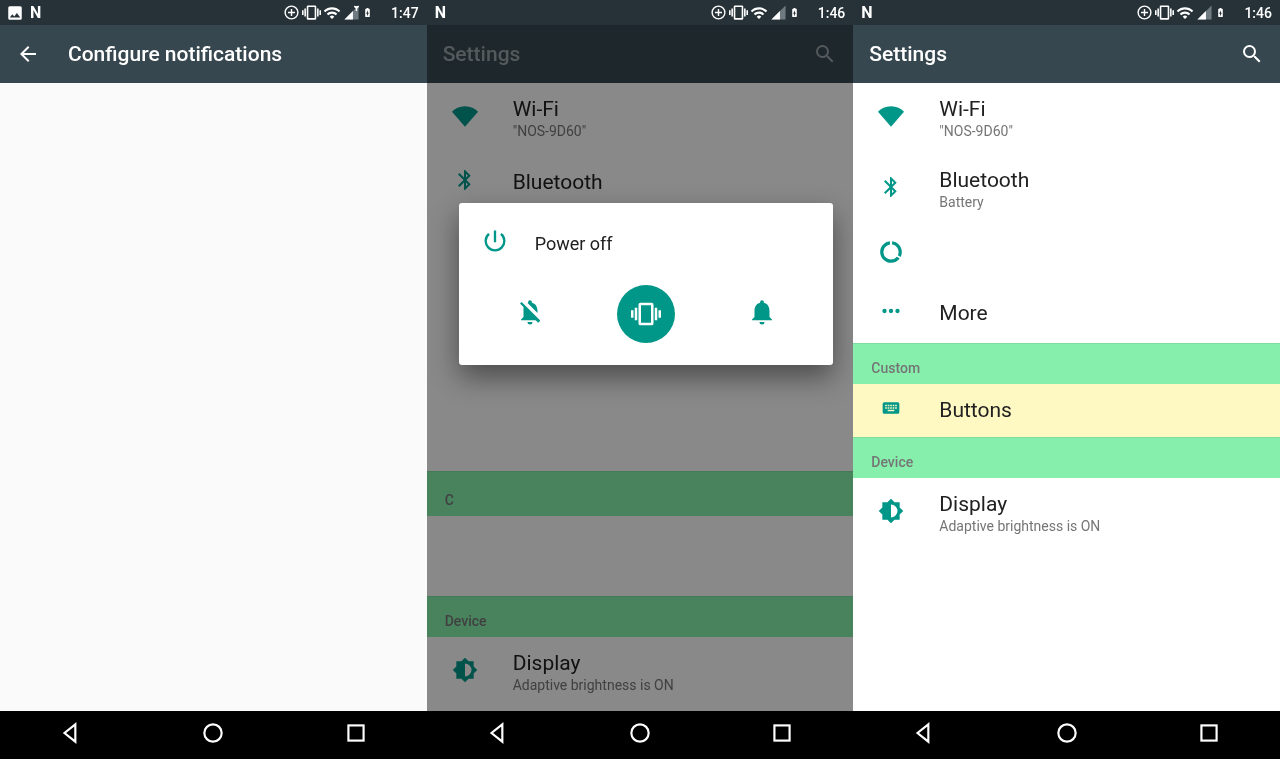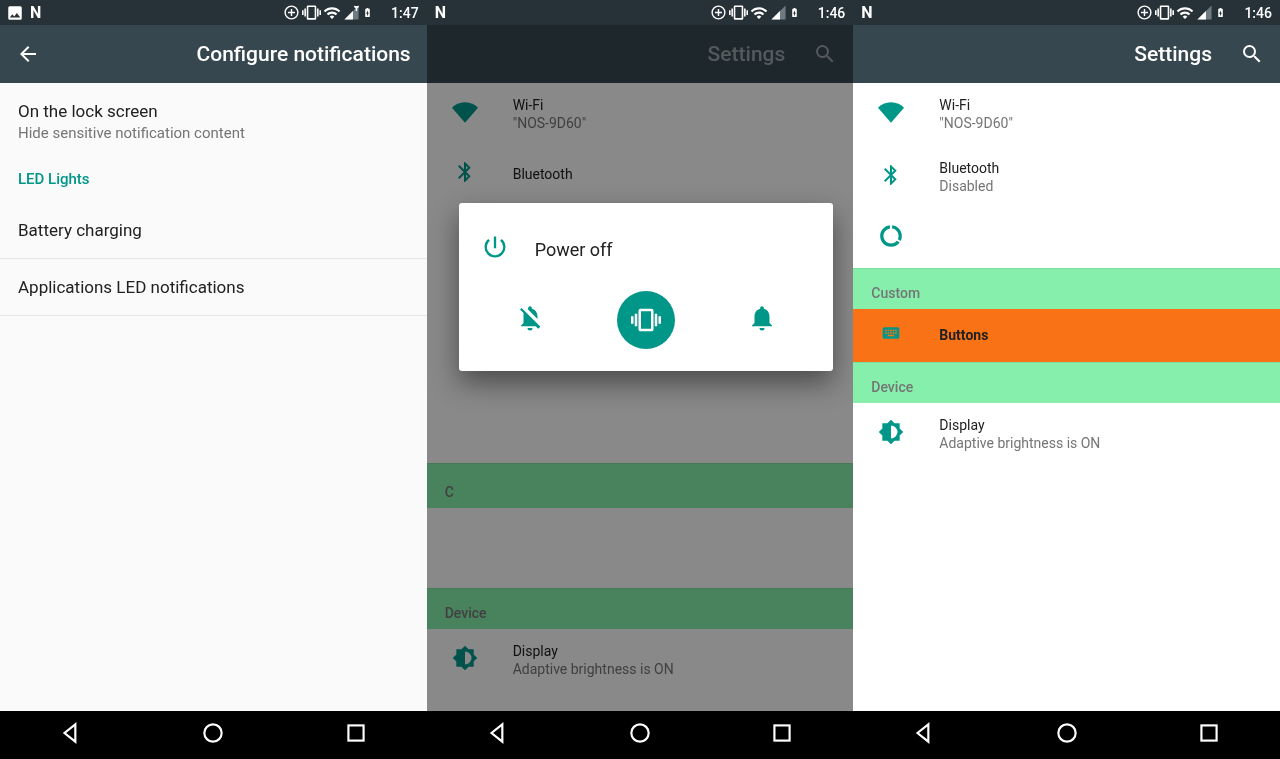--- a/index.html
+++ b/index.html
@@ -60,21 +60,20 @@
     display: flex;
     align-items: center;
     color: #fff;
     padding: 0 16px;
     gap: 28px;
   }
   .toolbar .title {
     font-size: 21px;
     font-weight: 500;
     flex: 1;
-    text-align: right;
   }
   .toolbar .greytitle { color: #9aa3a8; }
   .toolbar svg { display:block; }
   .content {
     height: calc(759px - 25px - 58px - 48px);
     overflow: hidden;
     position: relative;
   }
   .list-item {
     display: flex;
@@ -84,21 +83,21 @@
     border-bottom: 1px solid rgba(0,0,0,0);
   }
   .list-item .icon-col {
     width: 40px;
     display: flex;
     justify-content: center;
   }
   .list-item .text-col { flex: 1; }
   .list-item .title-line {
     color: #212121;
-    font-size: 14px;
+    font-size: 21px;
   }
   .list-item .sub-line {
     color: #757575;
     font-size: 14px;
     margin-top: 2px;
   }
   .section-label {
     padding: 16px 4px 8px 18px;
     color: #757575;
     font-size: 14px;
@@ -133,21 +132,21 @@
     background: rgba(0,0,0,0.45);
   }
   .dialog {
     position: absolute;
     top: 203px;
     left: 32px;
     right: 20px;
     background: #fff;
     border-radius: 3px;
     box-shadow: 0 12px 28px rgba(0,0,0,0.45);
-    padding: 12px 0 14px 0;
+    padding: 6px 0 14px 0;
   }
   .dialog-item {
     display: flex;
     align-items: center;
     padding: 18px 22px;
     gap: 26px;
   }
   .dialog-item .ttl {
     font-size: 18px;
     color: #212121;
@@ -217,33 +216,20 @@
         <span class="clock">1:47</span>
       </div>
     </div>
     <div class="toolbar">
       <span>
         <svg width="24" height="24" viewBox="0 0 24 24">
             <path class="white" d="M20 11H7.83l5.59-5.59L12 4l-8 8 8 8 1.41-1.41L7.83 13H20z"></path>
           </svg>
       </span>
       <span class="title">Configure notifications</span>
-    </div>
-    <div class="content">
-      <div class="a-item noborder">
-        <div class="t">On the lock screen</div>
-        <div class="s">Hide sensitive notification content</div>
-      </div>
-      <div class="a-header">LED Lights</div>
-      <div class="a-item">
-        <div class="t">Battery charging</div>
-      </div>
-      <div class="a-item">
-        <div class="t">Applications LED notifications</div>
-      </div>
     </div>
     <div class="navbar">
       <span><svg width="26" height="26" viewBox="0 0 24 24">
             <path stroke="#fff" stroke-width="2" fill="none" d="M16 4 6 12l10 8z"></path>
           </svg></span>
       <span><svg width="26" height="26" viewBox="0 0 24 24">
             <circle cx="12" cy="12" r="8" stroke="#fff" stroke-width="2" fill="none"></circle>
           </svg></span>
       <span><svg width="26" height="26" viewBox="0 0 24 24">
             <rect x="5" y="5" width="14" height="14" stroke="#fff" stroke-width="2" fill="none"></rect>
@@ -427,35 +413,47 @@
         </div>
       </div>
       <div class="list-item">
         <div class="icon-col">
             <span><svg width="24" height="24" viewBox="0 0 24 24">
                 <path class="teal" d="M17.71 7.71 12 2h-1v7.59L6.41 5 5 6.41 10.59 12 5 17.59 6.41 19 11 14.41V22h1l5.71-5.71L13.41 12zM13 5.83l1.88 1.88L13 9.59zm1.88 10.46L13 18.17v-3.76z"></path>
               </svg></span>
           </div>
         <div class="text-col">
           <div class="title-line">Bluetooth</div>
-          <div class="sub-line">Disabled</div>
+          <div class="sub-line">Battery</div>
         </div>
       </div>
       <div class="list-item">
         <div class="icon-col">
             <span><svg width="26" height="26" viewBox="0 0 24 24">
                 <path class="teal" d="M13 2.05v3.03c3.39.49 6 3.39 6 6.92a7 7 0 0 1-.68 3l2.6 1.53A9.93 9.93 0 0 0 22 12c0-5.19-3.95-9.45-9-9.95zM12 19a7 7 0 0 1-1-13.93V2.05C5.95 2.55 2 6.81 2 12c0 5.52 4.48 10 10 10 3.31 0 6.24-1.61 8.06-4.09l-2.6-1.53A6.98 6.98 0 0 1 12 19z"></path>
               </svg></span>
           </div>
         <div class="text-col">
         </div>
       </div>
+      <div class="list-item">
+        <div class="icon-col">
+            <span><svg width="26" height="26" viewBox="0 0 24 24">
+                <circle class="teal" cx="6" cy="12" r="2"></circle>
+                <circle class="teal" cx="12" cy="12" r="2"></circle>
+                <circle class="teal" cx="18" cy="12" r="2"></circle>
+              </svg></span>
+          </div>
+        <div class="text-col">
+          <div class="title-line">More</div>
+        </div>
+      </div>
 
       <div class="section-label">Custom</div>
-      <div class="list-item" style="background:#f97316;font-weight:bold;">
+      <div class="list-item" style="background:#fef9c3;">
         <div class="icon-col">
             <span><svg width="26" height="20" viewBox="0 0 24 24">
                 <path class="teal" d="M20 5H4a2 2 0 0 0-2 2v10a2 2 0 0 0 2 2h16a2 2 0 0 0 2-2V7a2 2 0 0 0-2-2zM5 8h2v2H5zm0 3h2v2H5zm3-3h2v2H8zm0 3h2v2H8zm3-3h2v2h-2zm0 3h2v2h-2zm3-3h2v2h-2zm0 3h2v2h-2zm3-3h2v2h-2zm0 3h2v2h-2zM8 14h8v2H8z"></path>
               </svg></span>
           </div>
         <div class="text-col">
           <div class="title-line">Buttons</div>
         </div>
       </div>
 

